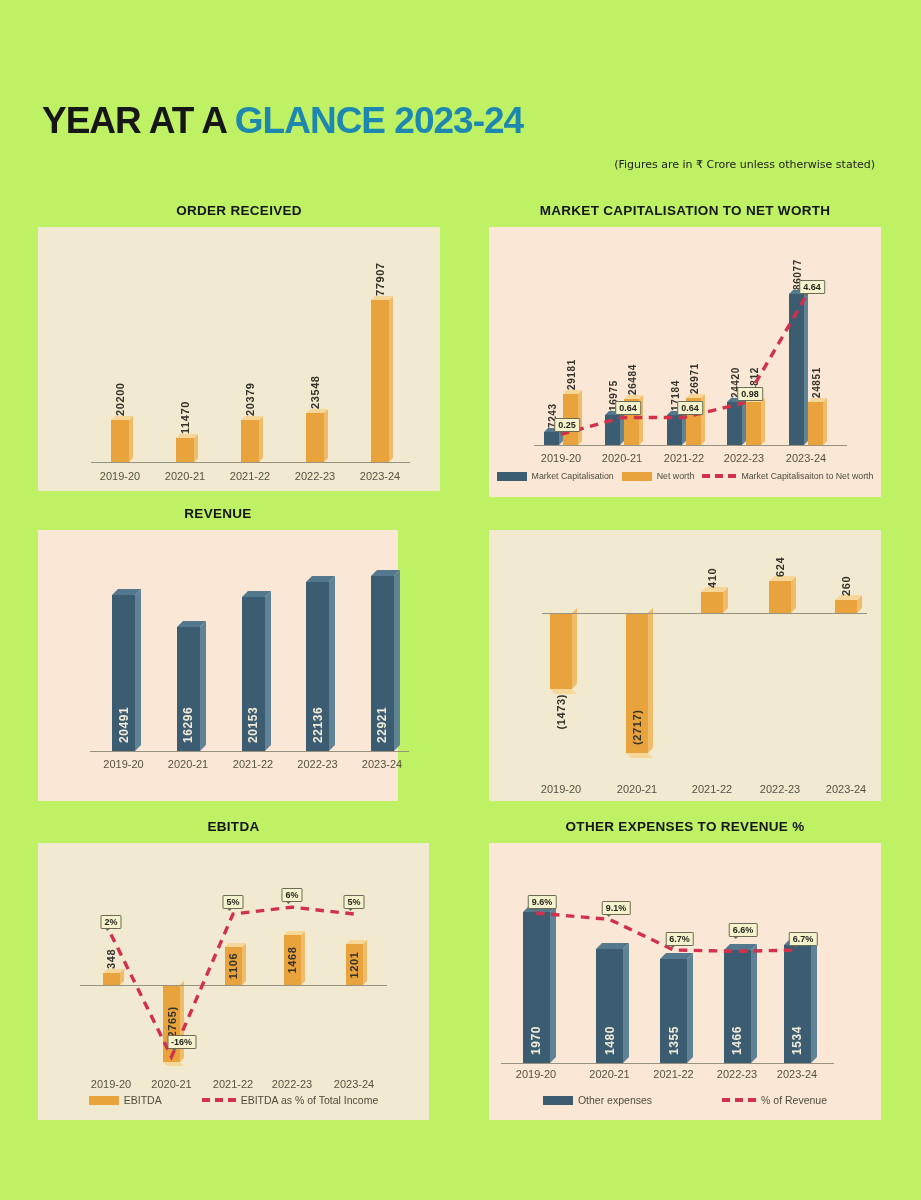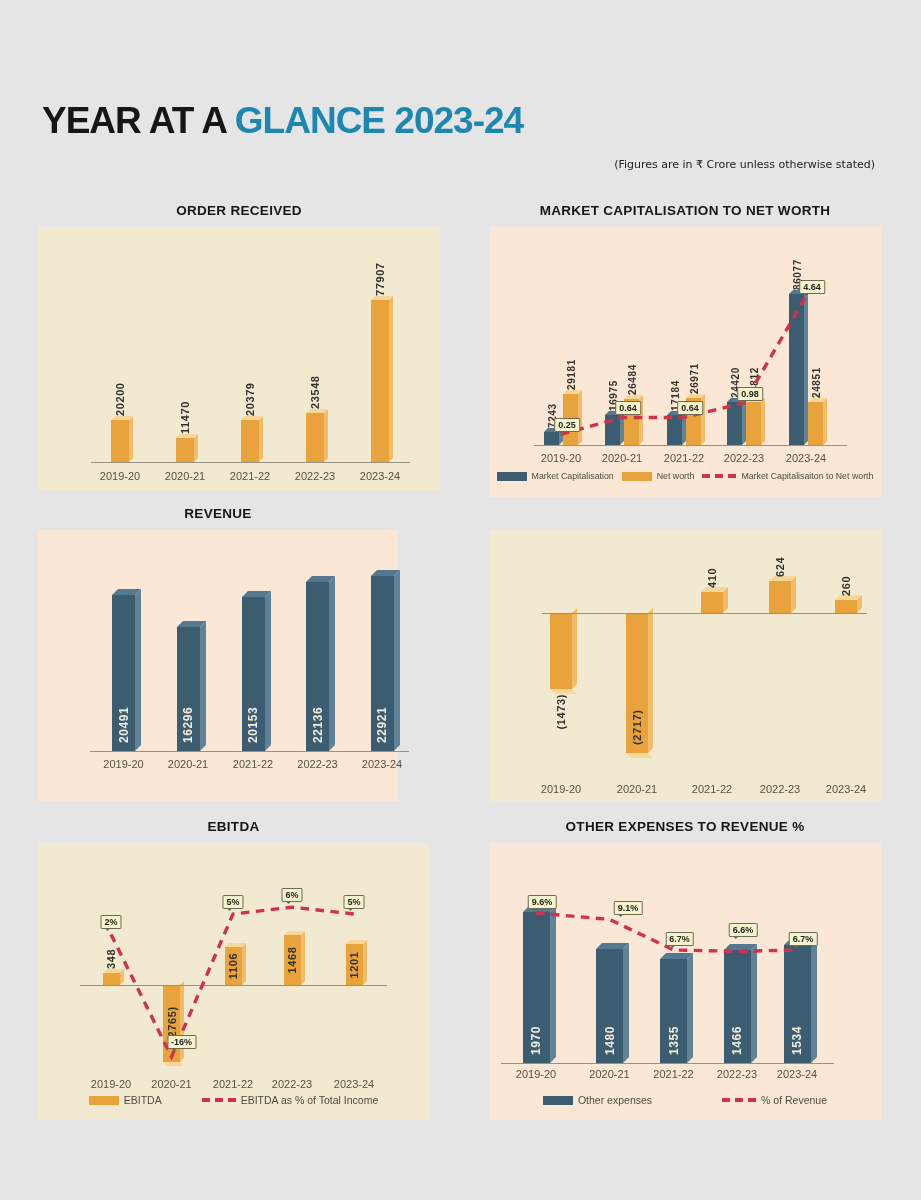--- a/index.html
+++ b/index.html
@@ -1,16 +1,16 @@
 <!DOCTYPE html>
 <html><head>
 <meta charset="utf-8">
 <style>
   html,body{margin:0;padding:0;background:#fff;font-family:"Liberation Sans",sans-serif;}
-  .page{position:relative;width:921px;height:1200px;background:#e5e5e5;overflow:hidden;}
+  .page{position:relative;width:921px;height:1200px;background:#bef264;overflow:hidden;}
   h1.title{position:absolute;left:42px;top:100px;margin:0;font-size:37px;font-weight:800;letter-spacing:-1px;color:#161616;white-space:nowrap;}
   h1.title .accent{color:#1d87b0;}
   .subtitle{position:absolute;right:46px;top:158px;font-size:11px;color:#222;font-family:"DejaVu Sans","Liberation Sans",sans-serif;}
   .chart{position:absolute;}
   .chart-title{position:absolute;left:0;top:-24px;width:100%;text-align:center;font-weight:700;font-size:13.5px;letter-spacing:.3px;color:#161616;white-space:nowrap;}
   .panel{position:absolute;inset:0;overflow:visible;}
   .bar-main,.bar-side,.bar-cap{position:absolute;z-index:1;}
   .axisline{position:absolute;height:1px;background:#97917f;z-index:3;}
   .vlabel{position:absolute;writing-mode:vertical-rl;white-space:nowrap;font-weight:700;color:#33322b;letter-spacing:.6px;z-index:4;}
   .vlabel.light{color:#f2ecda;}
@@ -270,21 +270,21 @@
         <div class="axisline" style="left: 12px; top: 220px; width: 333px;"></div>
         <div class="cat" style="left: 47px; top: 225px;">2019-20</div>
         <div class="cat" style="left: 120.5px; top: 225px;">2020-21</div>
         <div class="cat" style="left: 184.5px; top: 225px;">2021-22</div>
         <div class="cat" style="left: 248px; top: 225px;">2022-23</div>
         <div class="cat" style="left: 308px; top: 225px;">2023-24</div>
         <svg class="lineov" width="392" height="277" style="overflow: visible;">
           <polyline points="47,70.004 120.5,76.384 184.5,107.008 248,108.284 308,107.008" fill="none" stroke="#d2304c" stroke-width="3.4" stroke-dasharray="8.5 6.5"></polyline>
         </svg>
         <div class="callout" style="left: 53px; top: 66.004px; transform: translate(-50%, -100%);">9.6%</div>
-        <div class="callout" style="left: 139px; top: 72.384px; transform: translate(-50%, -100%);">9.1%</div>
+        <div class="callout" style="left: 127px; top: 72.384px; transform: translate(-50%, -100%);">9.1%</div>
         <div class="callout" style="left: 190.5px; top: 103.008px; transform: translate(-50%, -100%);">6.7%</div>
         <div class="callout" style="left: 254px; top: 94px; transform: translate(-50%, -100%);">6.6%</div>
         <div class="callout" style="left: 314px; top: 103.008px; transform: translate(-50%, -100%);">6.7%</div>
         <div class="legend" style="top: 251px; font-size: 10.5px; gap: 70px;">
           <div class="lg-item">
             <div class="sw-bar" style="width: 30px; background: rgb(60, 92, 114);"></div>
             <div class="lg-label">Other expenses</div>
           </div>
           <div class="lg-item">
             <div class="sw-line" style="width: 34px; background: repeating-linear-gradient(90deg, rgb(210, 48, 76) 0px, rgb(210, 48, 76) 8px, transparent 8px, transparent 13px);"></div>

